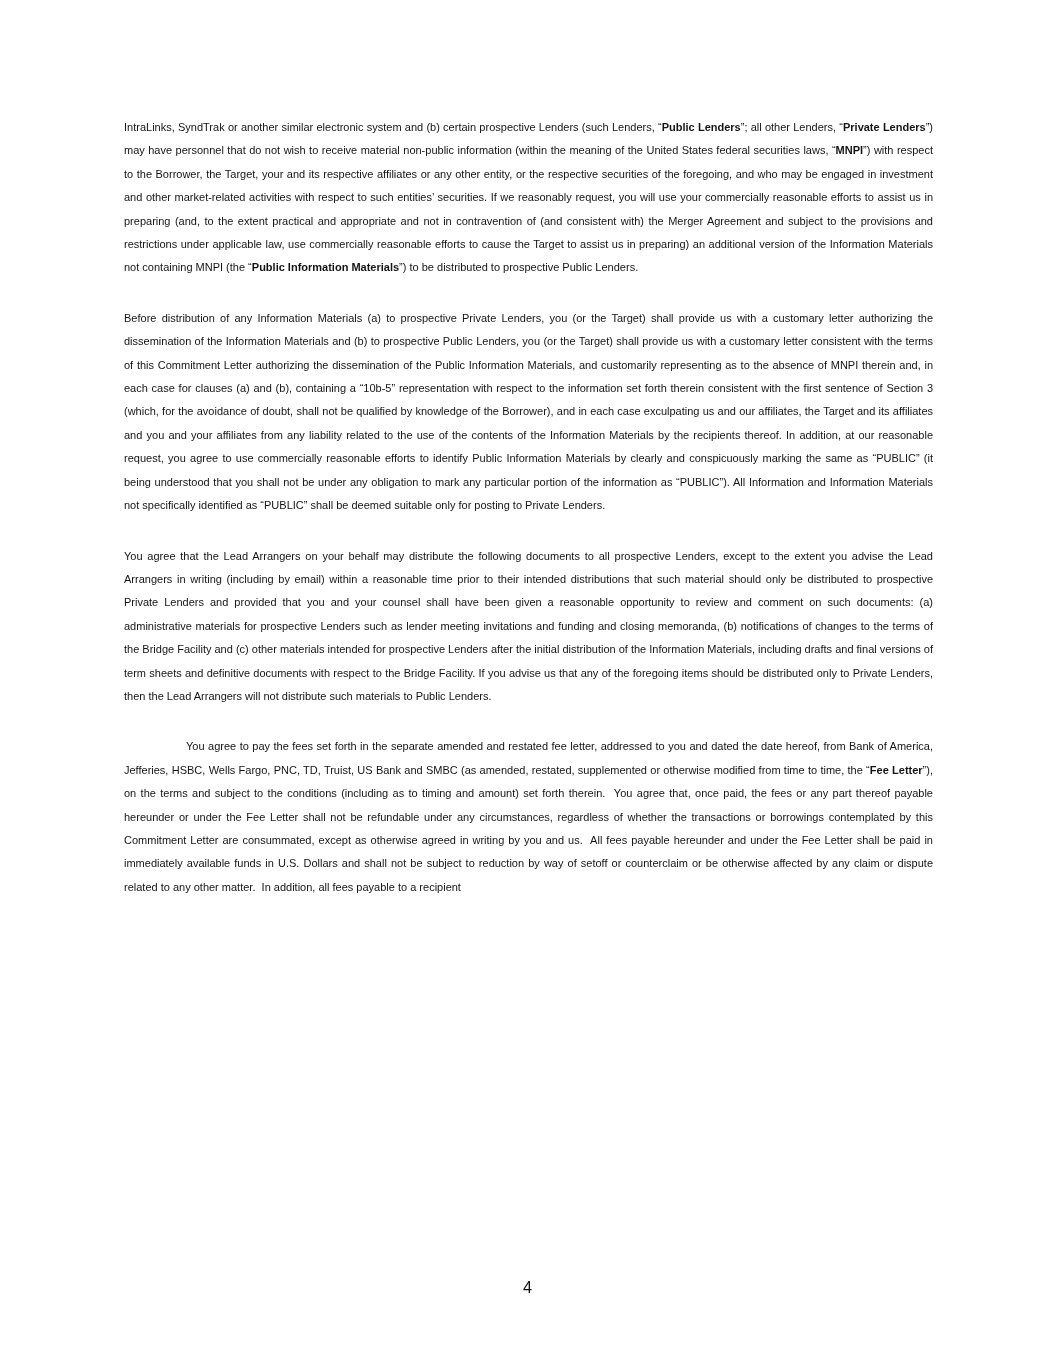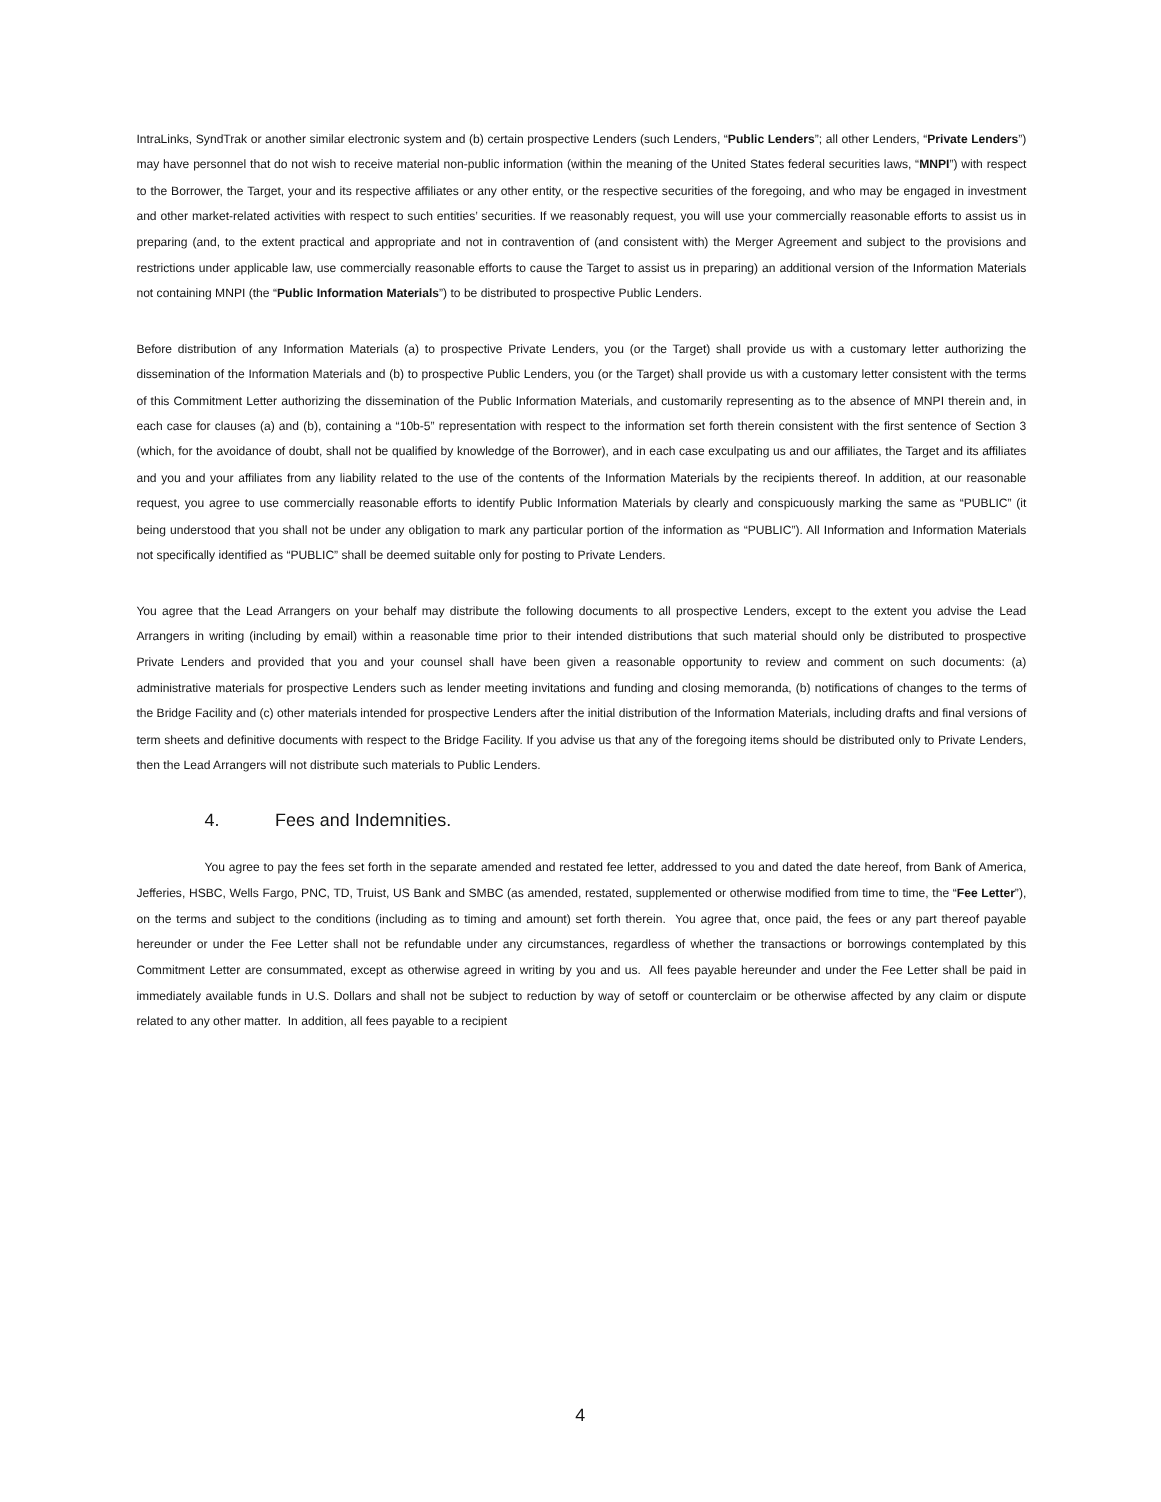--- a/index.html
+++ b/index.html
@@ -59,22 +59,19 @@
 
 <div class="page">
   <div class="content">
 
     <p class="para"><span>IntraLinks, SyndTrak or another similar electronic system and (b) certain prospective Lenders (such Lenders, “</span><span class="b">Public Lenders</span><span>”; all other Lenders, “</span><span class="b">Private Lenders</span><span>”) may have personnel that do not wish to receive material non-public information (within the meaning of the United States federal securities laws, “</span><span class="b">MNPI</span><span>”) with respect to the Borrower, the Target, your and its respective affiliates or any other entity, or the respective securities of the foregoing, and who may be engaged in investment and other market-related activities with respect to such entities’ securities. If we reasonably request, you will use your commercially reasonable efforts to assist us in preparing (and, to the extent practical and appropriate and not in contravention of (and consistent with) the Merger Agreement and subject to the provisions and restrictions under applicable law, use commercially reasonable efforts to cause the Target to assist us in preparing) an additional version of the Information Materials not containing MNPI (the “</span><span class="b">Public Information Materials</span><span>”) to be distributed to prospective Public Lenders.</span></p>
 
     <p class="para"><span>Before distribution of any Information Materials (a) to prospective Private Lenders, you (or the Target) shall provide us with a customary letter authorizing the dissemination of the Information Materials and (b) to prospective Public Lenders, you (or the Target) shall provide us with a customary letter consistent with the terms of this Commitment Letter authorizing the dissemination of the Public Information Materials, and customarily representing as to the absence of MNPI therein and, in each case for clauses (a) and (b), containing a “10b-5” representation with respect to the information set forth therein consistent with the first sentence of </span><span class="u">Section 3</span><span> (which, for the avoidance of doubt, shall not be qualified by knowledge of the Borrower), and in each case exculpating us and our affiliates, the Target and its affiliates and you and your affiliates from any liability related to the use of the contents of the Information Materials by the recipients thereof. In addition, at our reasonable request, you agree to use commercially reasonable efforts to identify Public Information Materials by clearly and conspicuously marking the same as “PUBLIC” (it being understood that you shall not be under any obligation to mark any particular portion of the information as “PUBLIC”). All Information and Information Materials not specifically identified as “PUBLIC” shall be deemed suitable only for posting to Private Lenders.</span></p>
 
     <p class="para"><span>You agree that the Lead Arrangers on your behalf may distribute the following documents to all prospective Lenders, except to the extent you advise the Lead Arrangers in writing (including by email) within a reasonable time prior to their intended distributions that such material should only be distributed to prospective Private Lenders and provided that you and your counsel shall have been given a reasonable opportunity to review and comment on such documents: (a) administrative materials for prospective Lenders such as lender meeting invitations and funding and closing memoranda, (b) notifications of changes to the terms of the Bridge Facility and (c) other materials intended for prospective Lenders after the initial distribution of the Information Materials, including drafts and final versions of term sheets and definitive documents with respect to the Bridge Facility. If you advise us that any of the foregoing items should be distributed only to Private Lenders, then the Lead Arrangers will not distribute such materials to Public Lenders.</span></p>
 
-    <p class="heading">
-      <span class="h-num">4.</span><span class="h-title">Fees and Indemnities.</span>
-    </p>
 
     <p class="para first-indent"><span>You agree to pay the fees set forth in the separate amended and restated fee letter, addressed to you and dated the date hereof, from Bank of America, Jefferies, HSBC, Wells Fargo, PNC, TD, Truist, US Bank and SMBC (as amended, restated, supplemented or otherwise modified from time to time, the “</span><span class="b">Fee Letter</span><span>”), on the terms and subject to the conditions (including as to timing and amount) set forth therein.&nbsp; You agree that, once paid, the fees or any part thereof payable hereunder or under the Fee Letter shall not be refundable under any circumstances, regardless of whether the transactions or borrowings contemplated by this Commitment Letter are consummated, except as otherwise agreed in writing by you and us.&nbsp; All fees payable hereunder and under the Fee Letter shall be paid in immediately available funds in U.S. Dollars and shall not be subject to reduction by way of setoff or counterclaim or be otherwise affected by any claim or dispute related to any other matter.&nbsp; In addition, all fees payable to a recipient</span></p>
 
   </div>
 
   <div class="footer">4</div>
 </div>
 
 </body></html>

